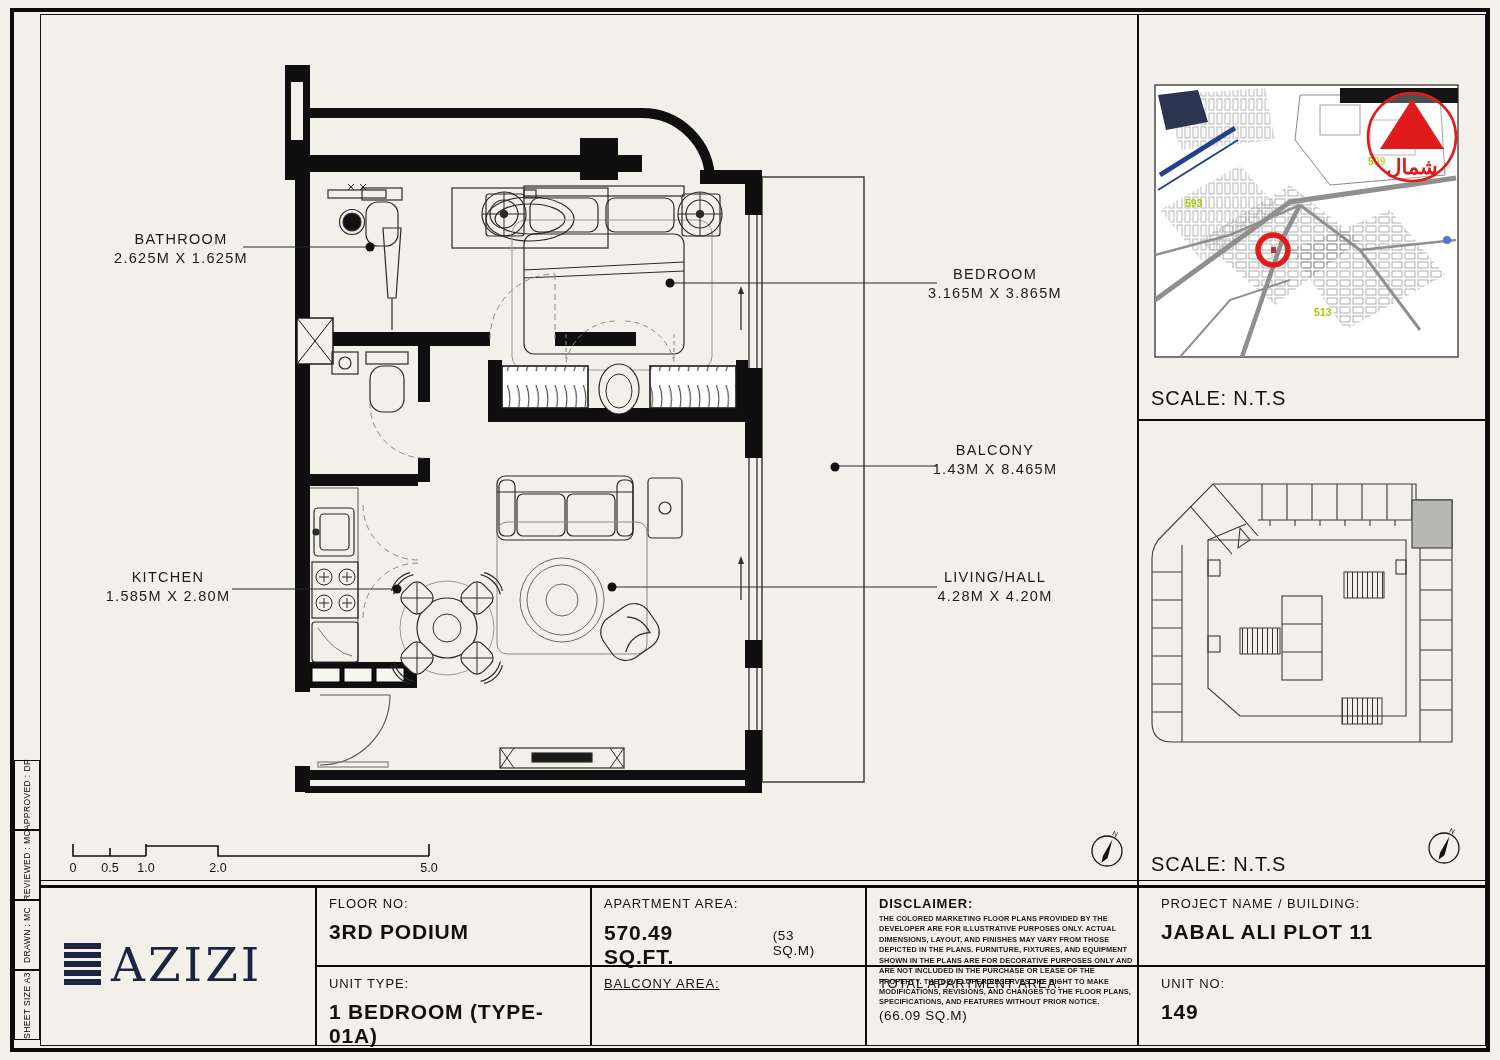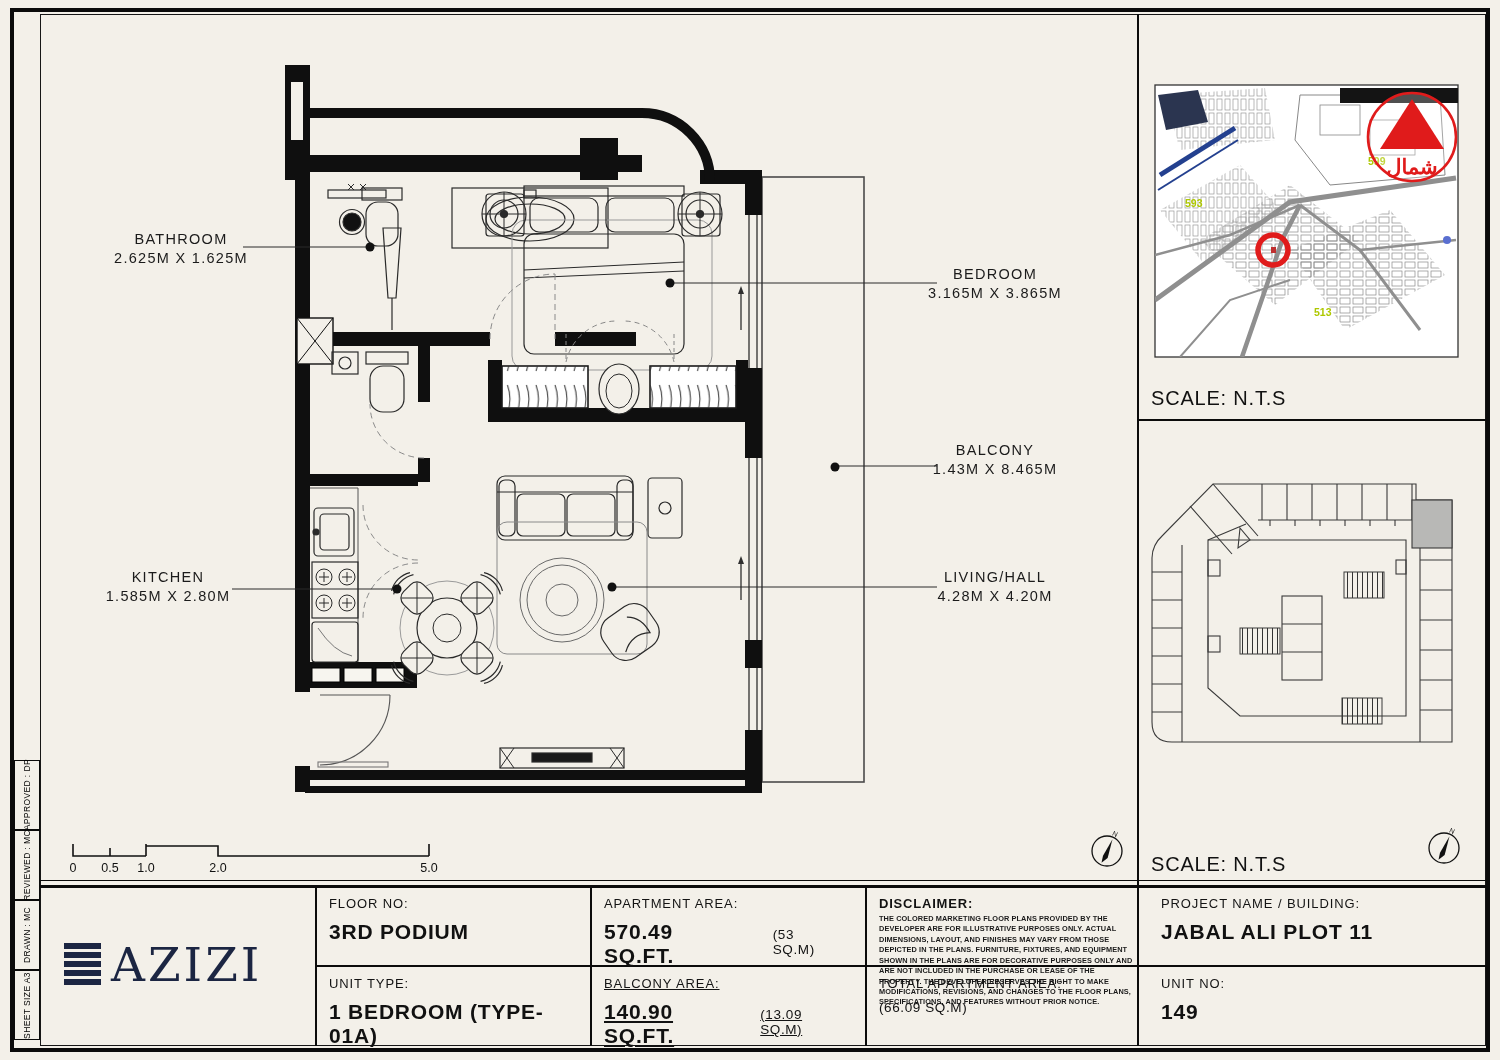--- a/index.html
+++ b/index.html
@@ -16,21 +16,21 @@
   .scale-label{position:absolute;left:14px;bottom:10px;font-size:20px;letter-spacing:.8px;color:#111;}
   
   .strip-cell{left:14px;width:26px;border:1px solid #0b0b0b;display:flex;align-items:center;justify-content:center;background:#f3f0e9;}
   .strip-cell span{writing-mode:vertical-rl;transform:rotate(180deg);font-size:8.5px;letter-spacing:.4px;white-space:nowrap;color:#000;}
   
   .tb-cell{box-sizing:border-box;padding:8px 26px 0 14px;}
   .lbl{font-size:13px;letter-spacing:.9px;color:#141414;}
   .val{font-size:21px;font-weight:bold;letter-spacing:.8px;color:#111;margin-top:9px;}
   .val-row{display:flex;align-items:baseline;gap:26px;margin-top:9px;}
   .val-row .val{margin-top:0;}
-  .metric{font-size:13.5px;letter-spacing:.6px;color:#111;}
+  .metric{font-size:13.5px;letter-spacing:.6px;color:#111;margin-top:8px;}
   .disc-label{font-size:13px;font-weight:bold;letter-spacing:.8px;}
   .disc-text{font-size:7.35px;line-height:1.42;letter-spacing:.1px;margin-top:3px;width:256px;color:#1a1a1a;font-weight:bold;}
   
   #logo{left:64px;top:928px;width:260px;height:72px;display:flex;align-items:center;gap:10px;}
   #logo-bars{display:flex;flex-direction:column;gap:3.4px;}
   #logo-bars i{display:block;width:37px;height:5.6px;background:#1b2542;}
   #logo-text{font-family:"DejaVu Serif",serif;font-weight:normal;font-size:47px;letter-spacing:3px;color:#1b2542;line-height:1;}
   svg text{font-family:"Liberation Sans",sans-serif;}
 </style>
 </head>
@@ -435,24 +435,20 @@
 
 <div class="abs tb-cell" style="left:590px;top:888px;width:275px;height:78px;">
   <div class="lbl">APARTMENT AREA:</div>
   <div class="val-row">
     <div class="val">570.49 SQ.FT.</div>
     <div class="metric">(53 SQ.M)</div>
   </div>
 </div>
 <div class="abs tb-cell" style="left:590px;top:968px;width:275px;height:78px;text-decoration:underline;">
   <div class="lbl">BALCONY AREA:</div>
-  <div class="val-row">
-    <div class="val">140.90 SQ.FT.</div>
-    <div class="metric">(13.09 SQ.M)</div>
-  </div>
 </div>
 
 <div class="abs tb-cell" style="left:865px;top:888px;width:272px;height:78px;">
   <div class="disc-label">DISCLAIMER:</div>
   <div class="disc-text">THE COLORED MARKETING FLOOR PLANS PROVIDED BY THE DEVELOPER ARE FOR ILLUSTRATIVE PURPOSES ONLY. ACTUAL DIMENSIONS, LAYOUT, AND FINISHES MAY VARY FROM THOSE DEPICTED IN THE PLANS. FURNITURE, FIXTURES, AND EQUIPMENT SHOWN IN THE PLANS ARE FOR DECORATIVE PURPOSES ONLY AND ARE NOT INCLUDED IN THE PURCHASE OR LEASE OF THE PROPERTY. THE DEVELOPER RESERVES THE RIGHT TO MAKE MODIFICATIONS, REVISIONS, AND CHANGES TO THE FLOOR PLANS, SPECIFICATIONS, AND FEATURES WITHOUT PRIOR NOTICE.</div>
 </div>
 <div class="abs tb-cell" style="left:865px;top:968px;width:272px;height:78px;">
   <div class="lbl">TOTAL APARTMENT AREA:</div>
   <div class="val-row">
     <div class="metric">(66.09 SQ.M)</div>

